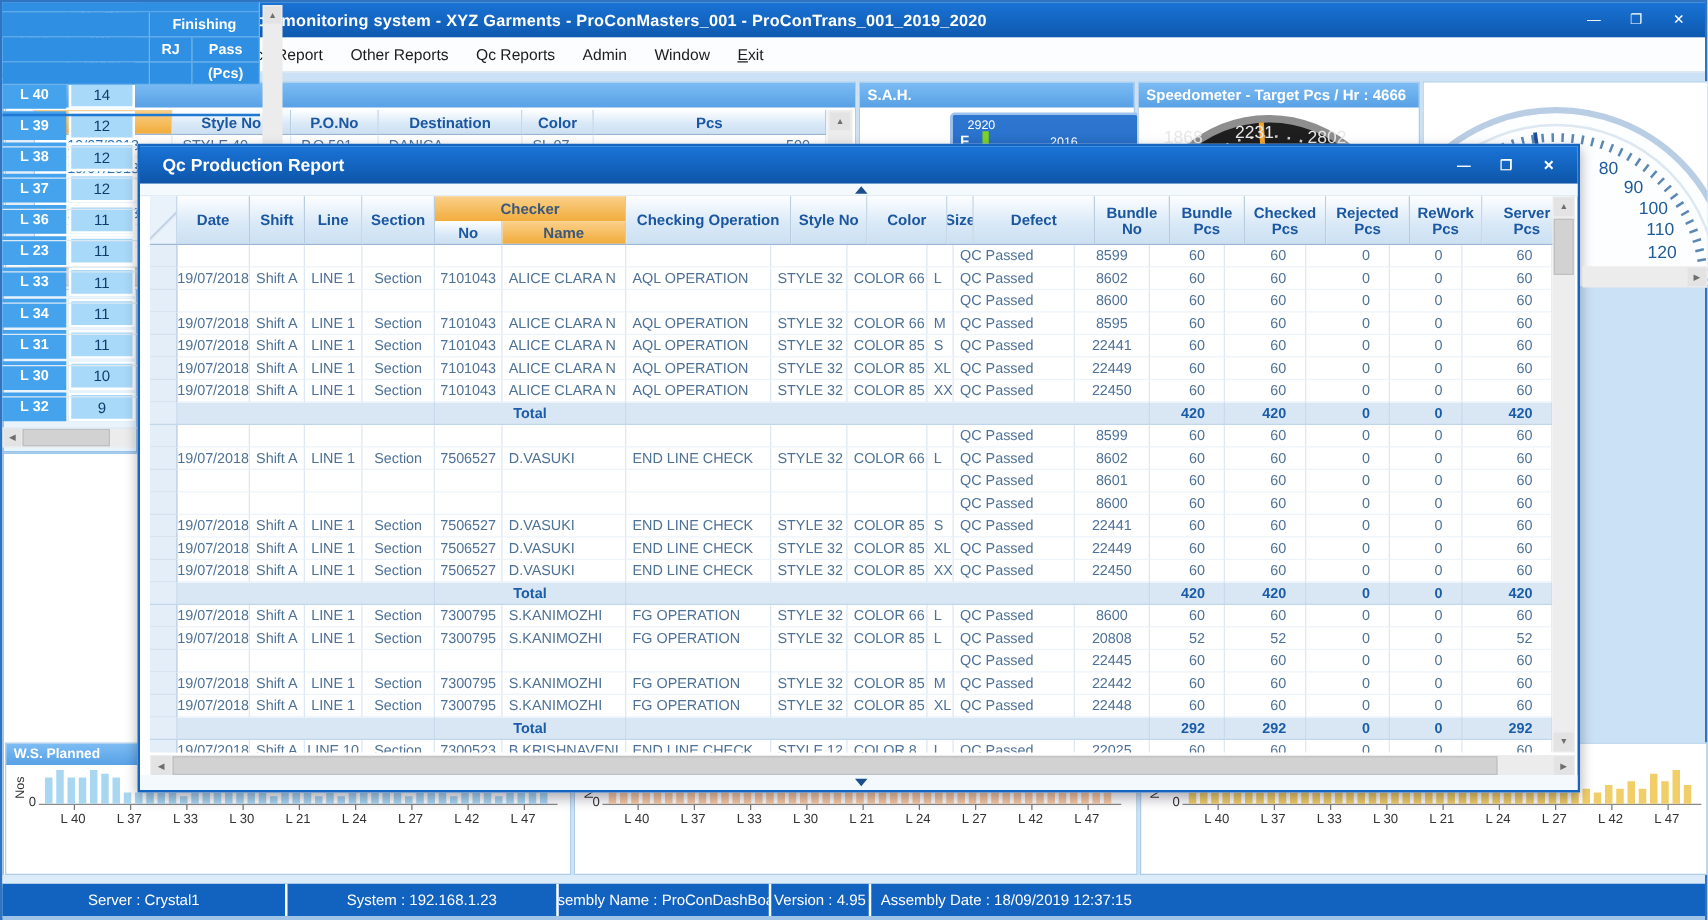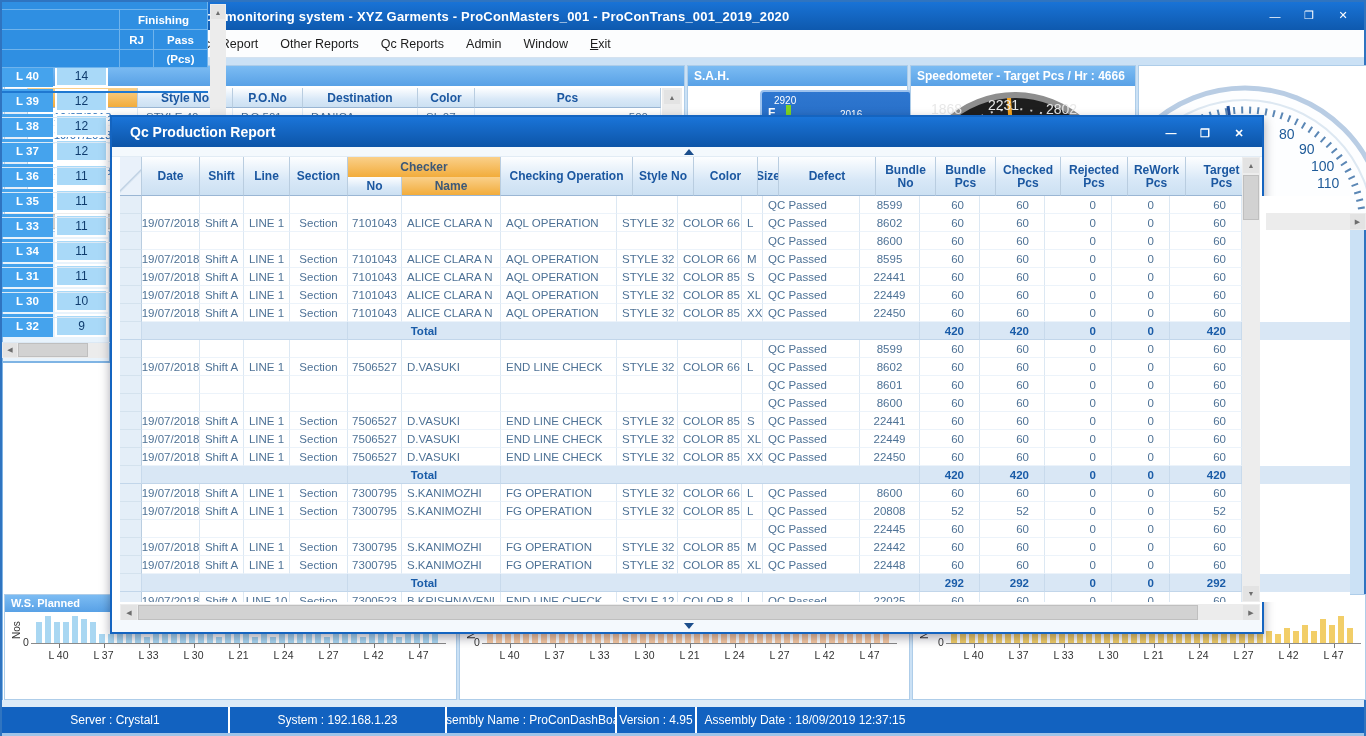--- a/index.html
+++ b/index.html
@@ -125,21 +125,21 @@
     border-bottom:1px solid #9AB6D4; color:#1B57A0; font-weight:bold; font-size:12px;
     display:flex; align-items:center; justify-content:center; overflow:hidden; white-space:nowrap; }
   .qh-group { display:flex; flex-direction:column; }
   .qh-top { height:20px; display:flex; align-items:center; justify-content:center;
     font-weight:bold; font-size:12px; color:#1B57A0; border-right:1px solid #B9CDE0; }
   .qh-bottom { display:flex; height:19px; }
   .qh-bottom .qh { height:19px; }
   .qh.two { flex-direction:column; line-height:12px; justify-content:center; gap:1px; }
   .corner { background:linear-gradient(135deg,#E9F1FA 55%,#B9CDE0 57%,#E9F1FA 62%); }
 
-  #qc-body { position:absolute; left:0; top:39px; width:1230px; height:406px; overflow:hidden; }
+  #qc-body { position:absolute; left:0; top:39px; width:1122px; height:406px; overflow:hidden; }
   .qrow { display:flex; height:18px; font-size:11.5px; color:#4E7296; background:#fff; }
   .qcell { border-right:1px solid #DCE8F3; border-bottom:1px solid #ECF3FA;
     display:flex; align-items:center; overflow:hidden; white-space:nowrap; }
   .qcell.rh { background:#E4EEF8; border-right:1px solid #B9CDE0; border-bottom:1px solid #D4E2EE; }
   .qcell.c { justify-content:center; }
   .qcell.l { padding-left:5px; }
   .qcell.r { justify-content:flex-end; padding-right:15px; }
   .qrow.total { background:#D9E7F5; color:#1A5CA8; font-weight:bold; }
   .qrow.total .qcell { border-right:1px solid #C8DAEC; border-bottom:1px solid #C2D6EA; }
 
@@ -294,21 +294,21 @@
         <div class="lcell lrow-line" style="left: 0px; top: 62px; width: 51px; height: 23px;">L 40</div>
         <div class="lcell lrow-val" style="left: 53px; top: 62px; width: 53px; height: 23px;">14</div>
         <div class="lcell lrow-line" style="left: 0px; top: 87px; width: 51px; height: 23px;">L 39</div>
         <div class="lcell lrow-val" style="left: 53px; top: 87px; width: 53px; height: 23px;">12</div>
         <div class="lcell lrow-line" style="left: 0px; top: 112px; width: 51px; height: 23px;">L 38</div>
         <div class="lcell lrow-val" style="left: 53px; top: 112px; width: 53px; height: 23px;">12</div>
         <div class="lcell lrow-line" style="left: 0px; top: 137px; width: 51px; height: 23px;">L 37</div>
         <div class="lcell lrow-val" style="left: 53px; top: 137px; width: 53px; height: 23px;">12</div>
         <div class="lcell lrow-line" style="left: 0px; top: 162px; width: 51px; height: 23px;">L 36</div>
         <div class="lcell lrow-val" style="left: 53px; top: 162px; width: 53px; height: 23px;">11</div>
-        <div class="lcell lrow-line" style="left: 0px; top: 187px; width: 51px; height: 23px;">L 35</div>
+        <div class="lcell lrow-line" style="left: 0px; top: 187px; width: 51px; height: 23px;">L 23</div>
         <div class="lcell lrow-val" style="left: 53px; top: 187px; width: 53px; height: 23px;">11</div>
         <div class="lcell lrow-line" style="left: 0px; top: 212px; width: 51px; height: 23px;">L 33</div>
         <div class="lcell lrow-val" style="left: 53px; top: 212px; width: 53px; height: 23px;">11</div>
         <div class="lcell lrow-line" style="left: 0px; top: 237px; width: 51px; height: 23px;">L 34</div>
         <div class="lcell lrow-val" style="left: 53px; top: 237px; width: 53px; height: 23px;">11</div>
         <div class="lcell lrow-line" style="left: 0px; top: 262px; width: 51px; height: 23px;">L 31</div>
         <div class="lcell lrow-val" style="left: 53px; top: 262px; width: 53px; height: 23px;">11</div>
         <div class="lcell lrow-line" style="left: 0px; top: 287px; width: 51px; height: 23px;">L 30</div>
         <div class="lcell lrow-val" style="left: 53px; top: 287px; width: 53px; height: 23px;">10</div>
         <div class="lcell lrow-line" style="left: 0px; top: 312px; width: 51px; height: 23px;">L 32</div>
@@ -613,21 +613,21 @@
         </div>
         <div class="qh two" style="width:67px">
           <span>Rejected</span>
           <span>Pcs</span>
         </div>
         <div class="qh two" style="width:58px">
           <span>ReWork</span>
           <span>Pcs</span>
         </div>
         <div class="qh two" style="width:72px">
-          <span>Target</span>
+          <span>Server</span>
           <span>Pcs</span>
         </div>
       </div>
       <div id="qc-body">
           <div class="qrow">
             <div class="qcell rh" style="width: 22px;"></div>
             <div class="qcell c" style="width: 58px;"></div>
             <div class="qcell c" style="width: 44px;"></div>
             <div class="qcell c" style="width: 46px;"></div>
             <div class="qcell c" style="width: 58px;"></div>

